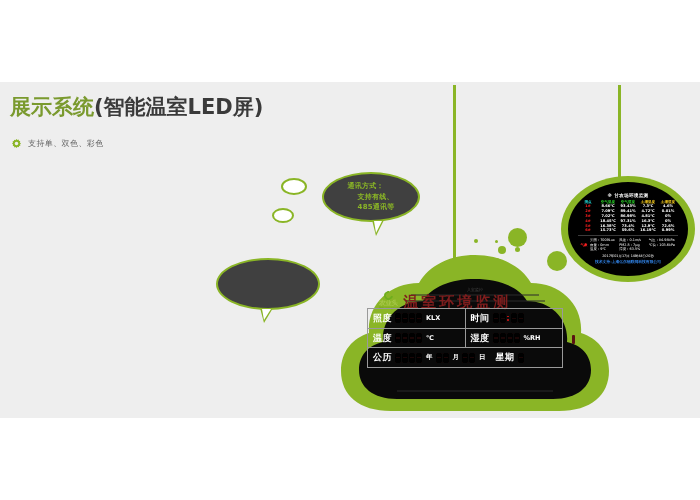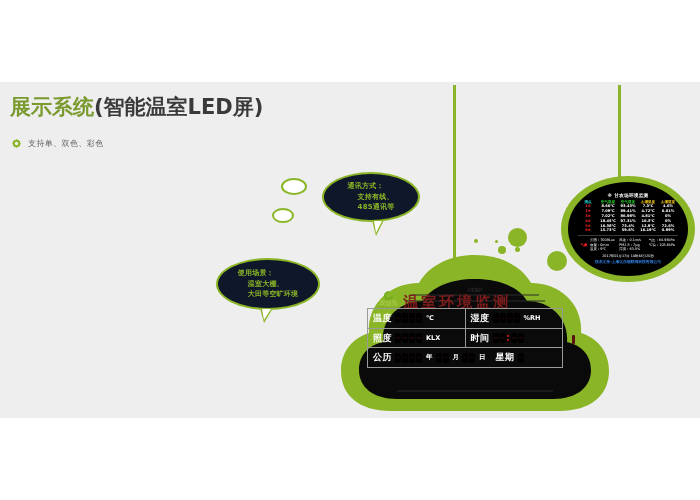--- a/index.html
+++ b/index.html
@@ -304,21 +304,21 @@
     color: #2f7fe0;
     white-space: nowrap;
     margin-top: 1px;
   }
 
   
   .bubble {
     position: absolute;
     z-index: 20;
     border: 2px solid #8ab526;
-    background: #0f172a;
+    background: #404040;
     border-radius: 50%;
     display: flex;
     align-items: center;
     justify-content: center;
   }
   .bubble-text {
     font-size: 7px;
     font-weight: bold;
     color: #8ab526;
     line-height: 1.5;
@@ -411,25 +411,20 @@
   <div class="bubble" id="bubble-comm">
     <div class="bubble-text">
       <span>通讯方式：</span>
       <span class="ind">支持有线、</span>
       <span class="ind">485通讯等</span>
     </div>
     <span class="bubble-tail"></span>
   </div>
 
   <div class="bubble" id="bubble-scene">
-    <div class="bubble-text">
-      <span>使用场景：</span>
-      <span class="ind">温室大棚、</span>
-      <span class="ind">大田等空旷环境</span>
-    </div>
     <span class="bubble-tail"></span>
   </div>
 
   <div id="cloud-wrap">
     <svg id="cloud-svg" width="300" height="175" viewBox="0 0 300 175">
       <path d="M66,168 C34,168 16,152 16,128 C16,108 28,95 44,90
                C42,62 64,40 94,40 C104,22 126,12 150,12
                C174,12 196,22 206,40 C236,40 258,62 256,90
                C272,95 284,108 284,128 C284,152 266,168 234,168 Z" fill="#8ab526"></path>
       <path d="M72,156 C48,156 34,144 34,127 C34,112 44,102 58,99
@@ -453,64 +448,64 @@
             <span id="led-logo-en">Pdsaasgrich</span>
           </span>
         </span>
         <span id="led-title">温室环境监测</span>
       </div>
 
       <div id="led-grid">
 
         <div class="led-grid-row">
           <div class="led-cell">
+            <span class="led-label">照度</span>
+            <span class="seg-group">
+              <span class="seg"></span>
+                <span class="seg"></span>
+                <span class="seg"></span>
+                <span class="seg"></span>
+            </span>
+            <span class="led-unit">KLX</span>
+          </div>
+          <div class="led-cell">
+            <span class="led-label">时间</span>
+            <span class="seg-group">
+              <span class="seg"></span>
+                <span class="seg"></span>
+              <span class="seg-colon">
+                  <i></i>
+                  <i></i>
+                </span>
+              <span class="seg"></span>
+                <span class="seg"></span>
+            </span>
+          </div>
+        </div>
+
+        <div class="led-grid-row">
+          <div class="led-cell">
             <span class="led-label">温度</span>
             <span class="seg-group">
               <span class="seg"></span>
                 <span class="seg"></span>
                 <span class="seg"></span>
                 <span class="seg"></span>
             </span>
             <span class="led-unit">℃</span>
           </div>
           <div class="led-cell">
             <span class="led-label">湿度</span>
             <span class="seg-group">
               <span class="seg"></span>
                 <span class="seg"></span>
                 <span class="seg"></span>
                 <span class="seg"></span>
             </span>
             <span class="led-unit">%RH</span>
-          </div>
-        </div>
-
-        <div class="led-grid-row">
-          <div class="led-cell">
-            <span class="led-label">照度</span>
-            <span class="seg-group">
-              <span class="seg"></span>
-                <span class="seg"></span>
-                <span class="seg"></span>
-                <span class="seg"></span>
-            </span>
-            <span class="led-unit">KLX</span>
-          </div>
-          <div class="led-cell">
-            <span class="led-label">时间</span>
-            <span class="seg-group">
-              <span class="seg"></span>
-                <span class="seg"></span>
-              <span class="seg-colon">
-                  <i></i>
-                  <i></i>
-                </span>
-              <span class="seg"></span>
-                <span class="seg"></span>
-            </span>
           </div>
         </div>
 
         <div class="led-grid-row">
           <div class="led-cell" style="flex:1 1 100%; border-right:none;">
             <span class="led-label">公历</span>
             <span class="seg-group">
               <span class="seg"></span>
                 <span class="seg"></span>
                 <span class="seg"></span>

